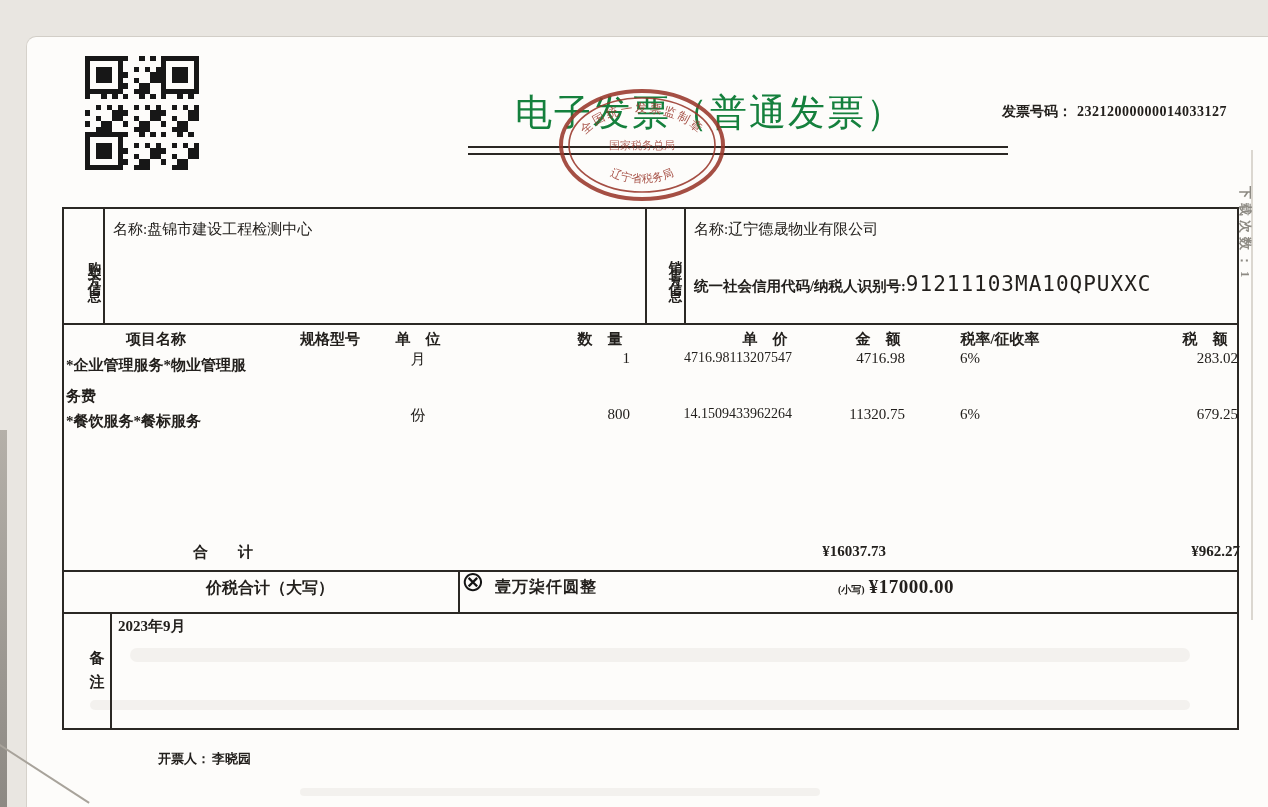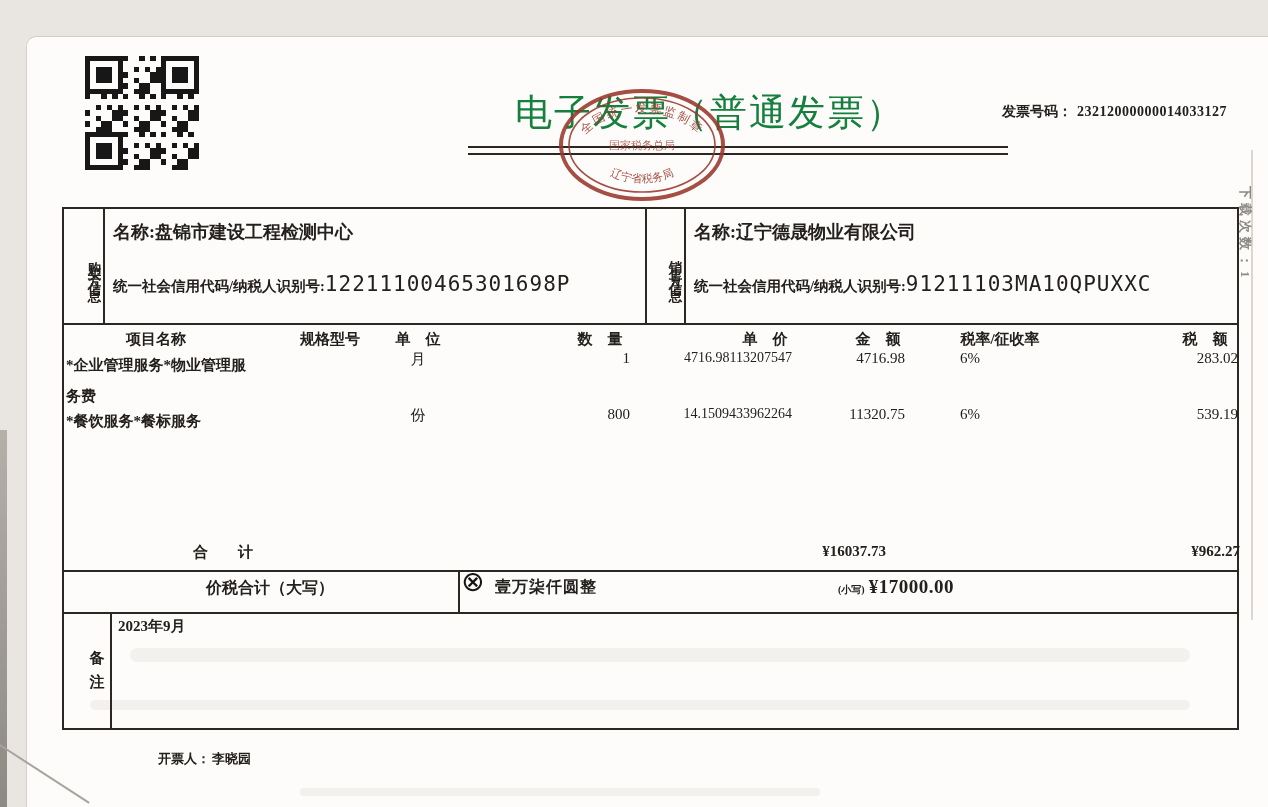--- a/index.html
+++ b/index.html
@@ -45,21 +45,21 @@
 
   
   .box{position:absolute;left:62px;top:207px;width:1173px;height:519px;
     border:2px solid #2b2824;}
   .hline{position:absolute;left:62px;width:1175px;height:2px;background:#2b2824;}
   .vline{position:absolute;width:2px;background:#2b2824;}
 
   
   .side-label{position:absolute;writing-mode:vertical-rl;text-orientation:upright;
     font-size:13.5px;letter-spacing:7px;font-weight:600;text-align:center;}
-  .party-name{position:absolute;font-size:18px;font-weight:700;white-space:nowrap;}
+  .party-name{position:absolute;font-size:15px;font-weight:400;white-space:nowrap;}
   .party-tax{position:absolute;white-space:nowrap;}
   .party-tax .lbl{font-size:14.5px;font-weight:600;}
   .party-tax .val{font-size:21px;font-weight:500;letter-spacing:1px;
     font-family:"DejaVu Sans Mono","Liberation Mono",monospace;}
 
   
   .trow{position:absolute;left:66px;width:1172px;height:24px;font-size:15px;}
   .trow .c{position:absolute;white-space:nowrap;}
   .th{font-weight:bold;}
   .c-name{left:0;width:185px;white-space:normal !important;line-height:31px;font-weight:600;}
@@ -359,21 +359,20 @@
   <div class="hline" style="top:570px;"></div>
   <div class="hline" style="top:612px;"></div>
   <div class="vline" style="left:103px;top:207px;height:118px;"></div>
   <div class="vline" style="left:645px;top:207px;height:118px;"></div>
   <div class="vline" style="left:684px;top:207px;height:118px;"></div>
   <div class="vline" style="left:458px;top:570px;height:44px;"></div>
   <div class="vline" style="left:110px;top:612px;height:116px;"></div>
 
   <div class="side-label" style="left:62px;top:213px;width:41px;height:108px;">购买方信息</div>
   <div class="party-name" style="left:113px;top:220px;"><span>名称:</span><span>盘锦市建设工程检测中心</span></div>
-  <div class="party-tax" style="left:113px;top:272px;"><span class="lbl">统一社会信用代码/纳税人识别号:</span><span class="val">12211100465301698P</span></div>
 
   <div class="side-label" style="left:645px;top:213px;width:39px;height:108px;">销售方信息</div>
   <div class="party-name" style="left:694px;top:220px;"><span>名称:</span><span>辽宁德晟物业有限公司</span></div>
   <div class="party-tax" style="left:694px;top:272px;"><span class="lbl">统一社会信用代码/纳税人识别号:</span><span class="val">91211103MA10QPUXXC</span></div>
 
   <div class="trow th" style="top:330px;">
     <span class="c h-name">项目名称</span>
     <span class="c h-spec">规格型号</span>
     <span class="c h-unit">单　位</span>
     <span class="c h-qty">数　量</span>
@@ -393,21 +392,21 @@
     <span class="c c-tax">283.02</span>
   </div>
 
   <div class="trow" style="top:406px;">
     <span class="c c-name">*餐饮服务*餐标服务</span>
     <span class="c c-unit">份</span>
     <span class="c c-qty">800</span>
     <span class="c c-price">14.1509433962264</span>
     <span class="c c-amt">11320.75</span>
     <span class="c c-rate">6%</span>
-    <span class="c c-tax">539.19</span>
+    <span class="c c-tax">679.25</span>
   </div>
 
   <div class="trow" style="top:543px;">
     <span class="c tot-label">合　　计</span>
     <span class="c tot-amt">¥16037.73</span>
     <span class="c tot-tax">¥962.27</span>
   </div>
 
   <div class="sum-label">价税合计（大写）</div>
   <div class="sum-icon">⊗</div>

